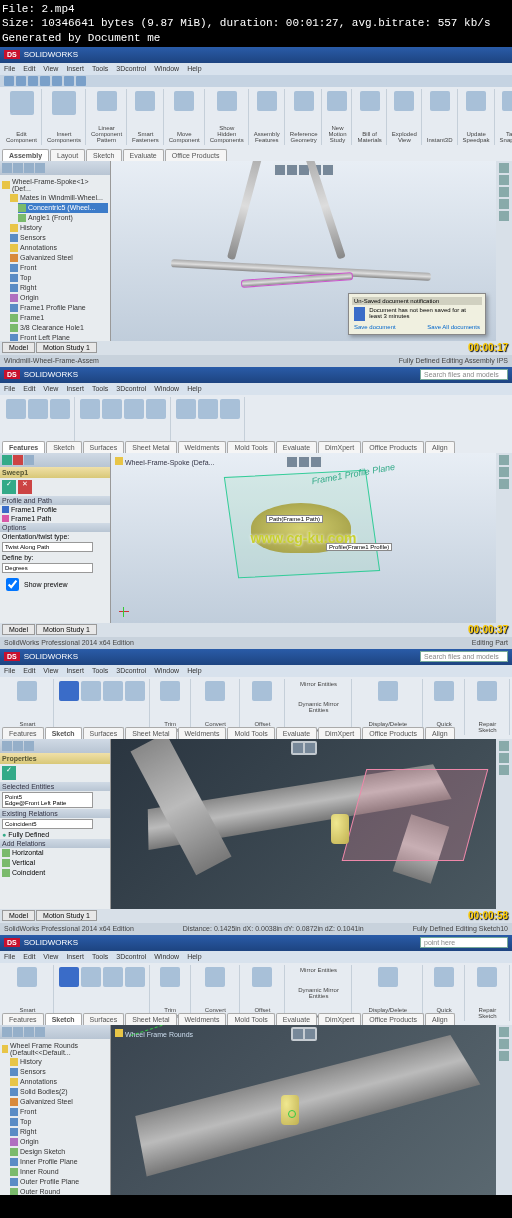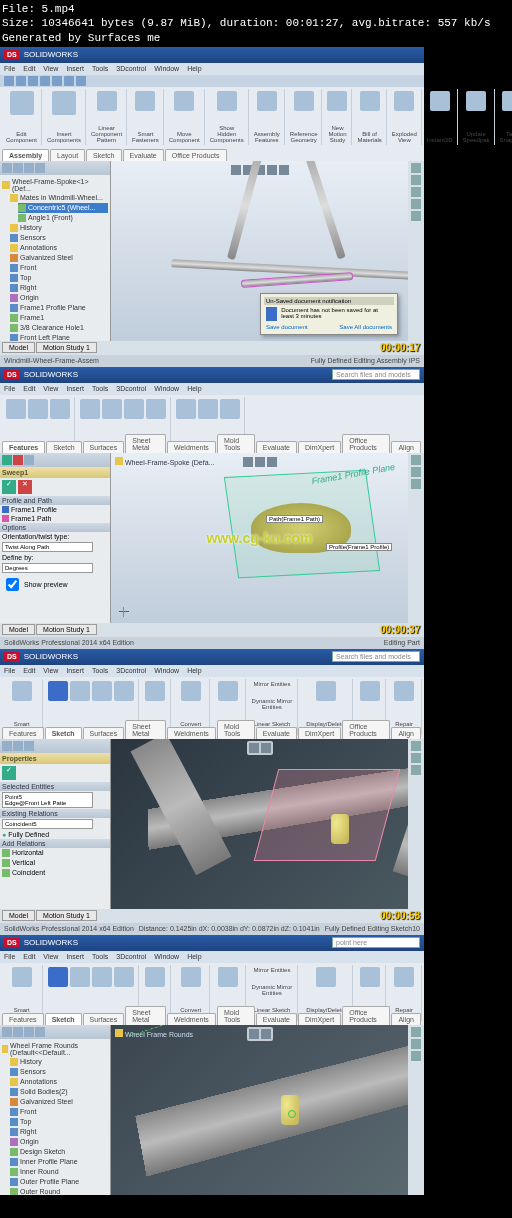--- a/index.html
+++ b/index.html
@@ -1,17 +1,17 @@
 <!DOCTYPE html>
 <html><head>
 <meta charset="utf-8">
 <style>
 body{margin:0;font-family:Arial,sans-serif;font-size:7px;background:#000;width:512px}
 .info-text{color:#fff;font-size:11px;font-family:'Courier New',monospace;padding:2px;line-height:1.3}
-.panel{position:relative;width:424px;box-sizing:border-box}
+.panel{position:relative;width:512px;box-sizing:border-box}
 .appbar{background:linear-gradient(#2a5ca8,#1d4480);height:16px;display:flex;align-items:center;color:#fff;font-size:8px;padding:0 4px}
 .sw-logo{background:#c8102e;color:#fff;padding:1px 3px;font-size:7px;font-weight:bold;margin-right:4px}
 .menubar{background:#d8e2ed;height:12px;display:flex;align-items:center;font-size:7px;color:#333;padding:0 4px;gap:8px}
 .qat{background:#c5d3e2;height:12px;display:flex;align-items:center;padding:0 4px;gap:2px}
 .qat-ico{width:10px;height:10px;background:#7aa0c9;border-radius:1px}
 .ribbon{background:#e6ebf1;height:56px;display:flex;align-items:flex-start;padding:2px;gap:1px}
 .rib-group{display:flex;flex-direction:column;align-items:center;padding:2px 4px;border-right:1px solid #c5cfd9;height:52px;justify-content:space-between}
 .rib-ico{width:20px;height:20px;background:#a8c0d8;border-radius:2px}
 .rib-ico.lg{width:24px;height:24px}
 .rib-lbl{font-size:6px;color:#444;text-align:center;line-height:1}
@@ -62,23 +62,23 @@
 .check-ico{color:#3a8}
 .datum{position:absolute;width:8px;height:8px}
 .datum::before{content:'';position:absolute;width:10px;height:1px;background:#c33;top:4px}
 .datum::after{content:'';position:absolute;width:1px;height:10px;background:#3c3;left:4px}
 .search-box{background:#fff;border:1px solid #7a9;padding:1px 3px;font-size:7px;color:#888;width:80px;margin-left:auto}
 </style>
 </head>
 <body>
 
 <div class="info-text">
-<div>File: 5.mp4</div>
+<div>File: 2.mp4</div>
 <div>Size: 10346641 bytes (9.87 MiB), duration: 00:01:27, avg.bitrate: 557 kb/s</div>
-<div>Generated by Surfaces me</div>
+<div>Generated by Document me</div>
 </div>
 
 <div class="panel">
 <div class="appbar">
       <span class="sw-logo">DS</span>
       <span>SOLIDWORKS</span>
     </div>
 <div class="menubar">
 <span>File</span>
       <span>Edit</span>

